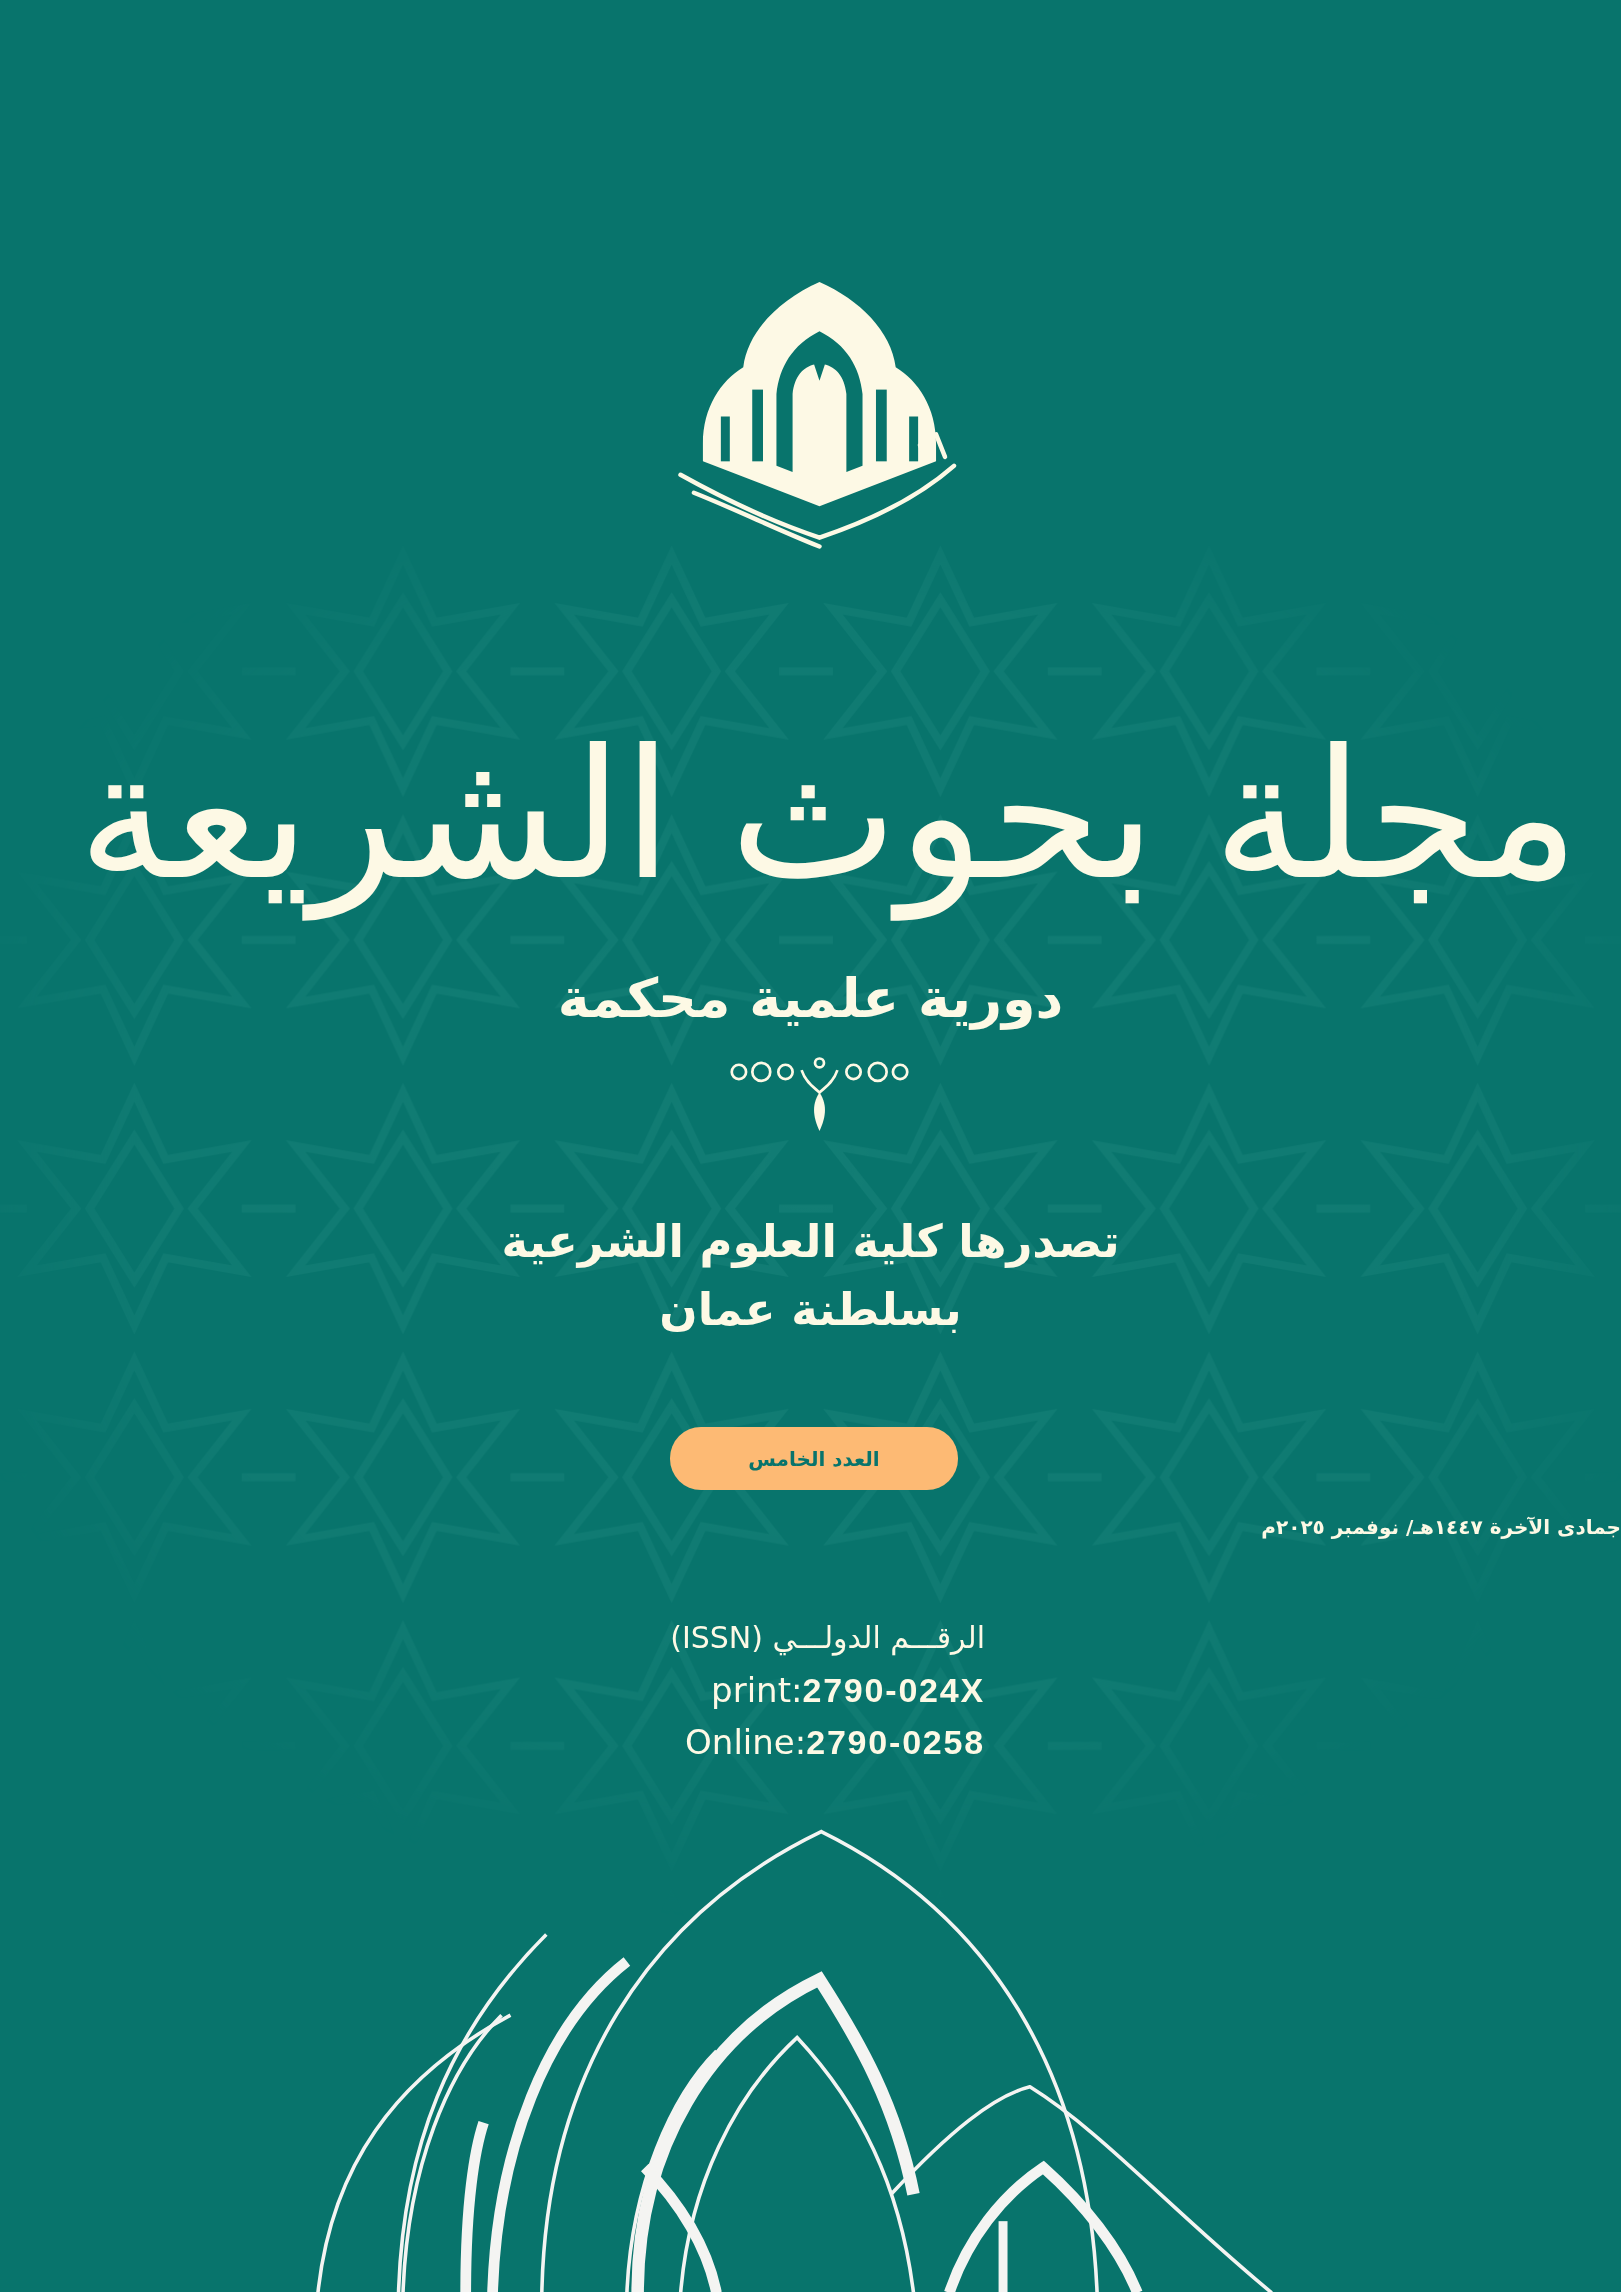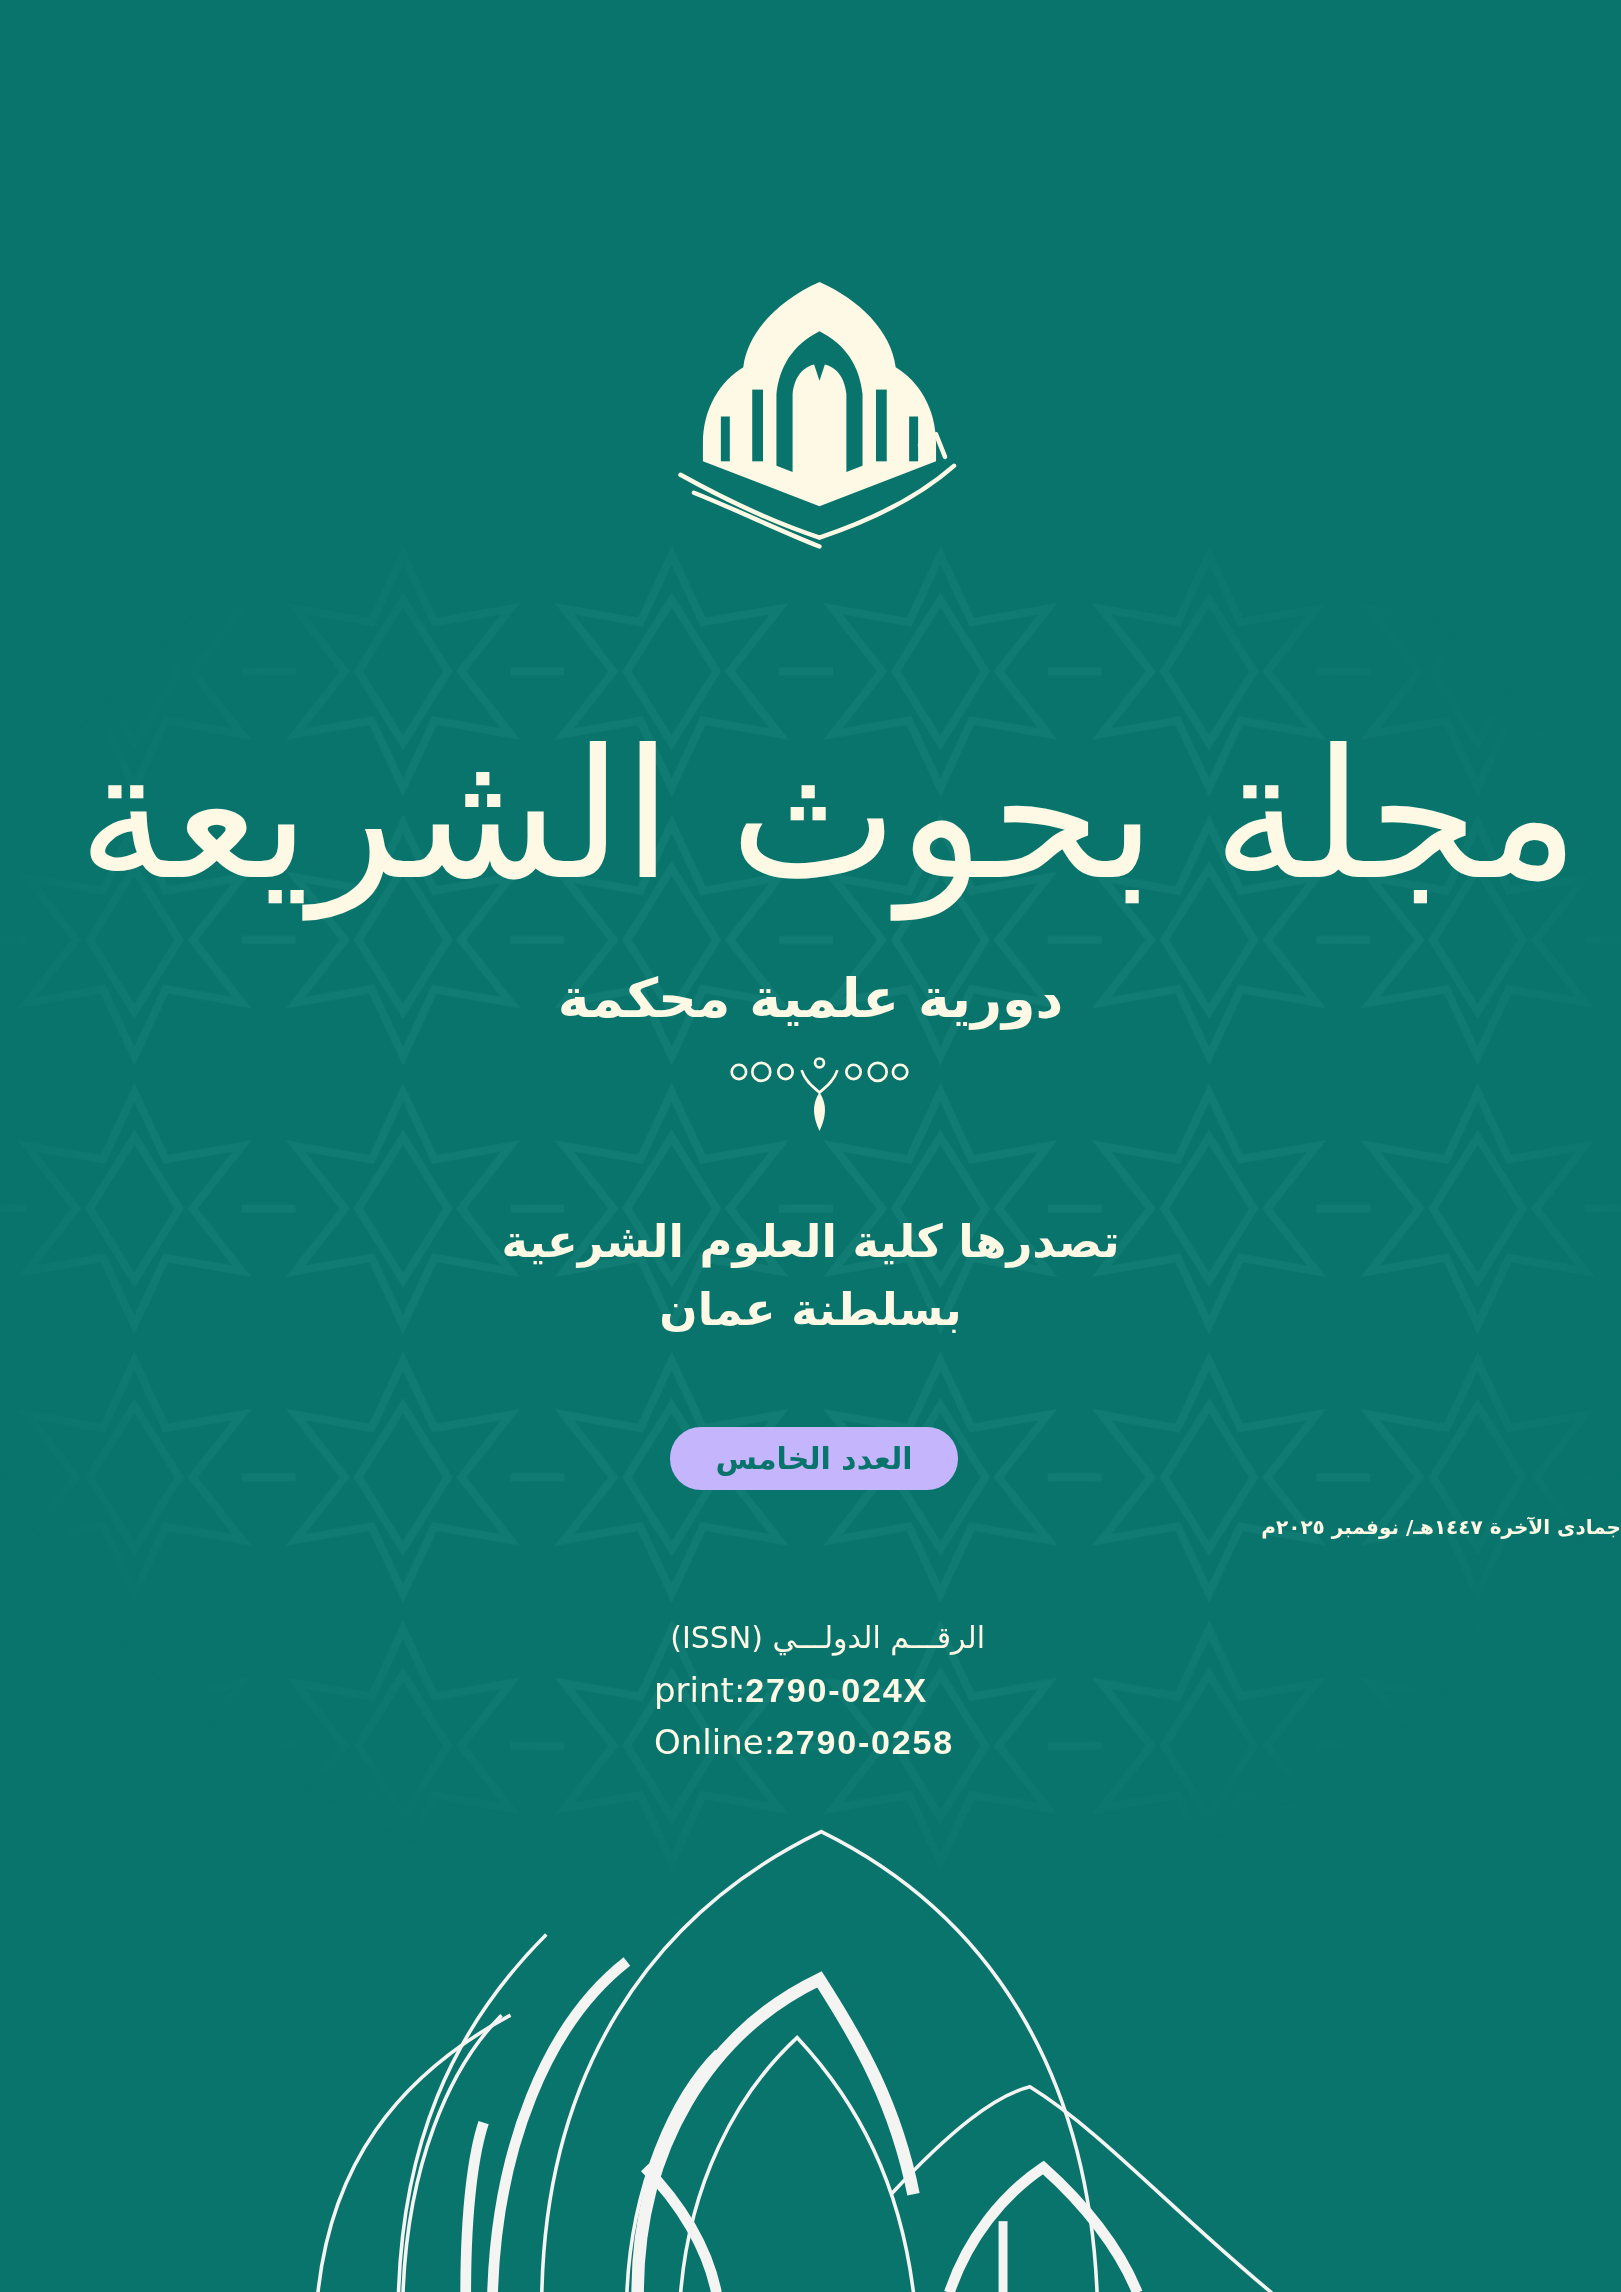--- a/index.html
+++ b/index.html
@@ -28,34 +28,34 @@
   }
   .ornament {
     position: absolute; left: 721px; top: 1052px; width: 197px; height: 81px;
   }
   .publisher {
     position: absolute; left: 0; right: 0; top: 1182px; text-align: center;
     font-weight: bold; font-size: 45px; line-height: 68px; color: #FDF9E5; direction: rtl; margin-top: 26px;
   }
   .issue-badge {
     position: absolute; left: 670px; top: 1427px; width: 288px; height: 63px;
-    background: #c4b5fd; border-radius: 31px;
+    background: #fdba74; border-radius: 31px;
     display: flex; align-items: center; justify-content: center;
-    color: #08746C; font-weight: bold; font-size: 30px; direction: rtl;
+    color: #08746C; font-weight: bold; font-size: 20px; direction: rtl;
   }
   .issue-date {
     position: absolute; left: 0; right: 0; top: 1505px; 
     font-weight: bold; font-size: 20px; line-height: 45px; color: #FDF9E5; direction: rtl;
   }
   .issn {
     position: absolute; left: 654px; top: 1612px; width: 331px;
     color: #FDF9E5; font-size: 34px; line-height: 52px;
   }
   .issn .lbl { direction: rtl; text-align: right; font-size: 30px; }
-  .issn .row { text-align: left; white-space: nowrap; }
+  .issn .row { text-align: right; white-space: nowrap; }
   .issn .key { font-family: "DejaVu Sans", sans-serif; font-weight: normal; }
   .issn .val { font-family: "Liberation Sans", sans-serif; font-weight: bold; letter-spacing: 1.8px; }
   .arches {
     position: absolute; left: 0; top: 1809px; width: 1621px; height: 484px;
   }
 </style>
 </head>
 <body>
 
 <svg class="pattern" viewBox="0 0 1810 1550" preserveAspectRatio="none">

